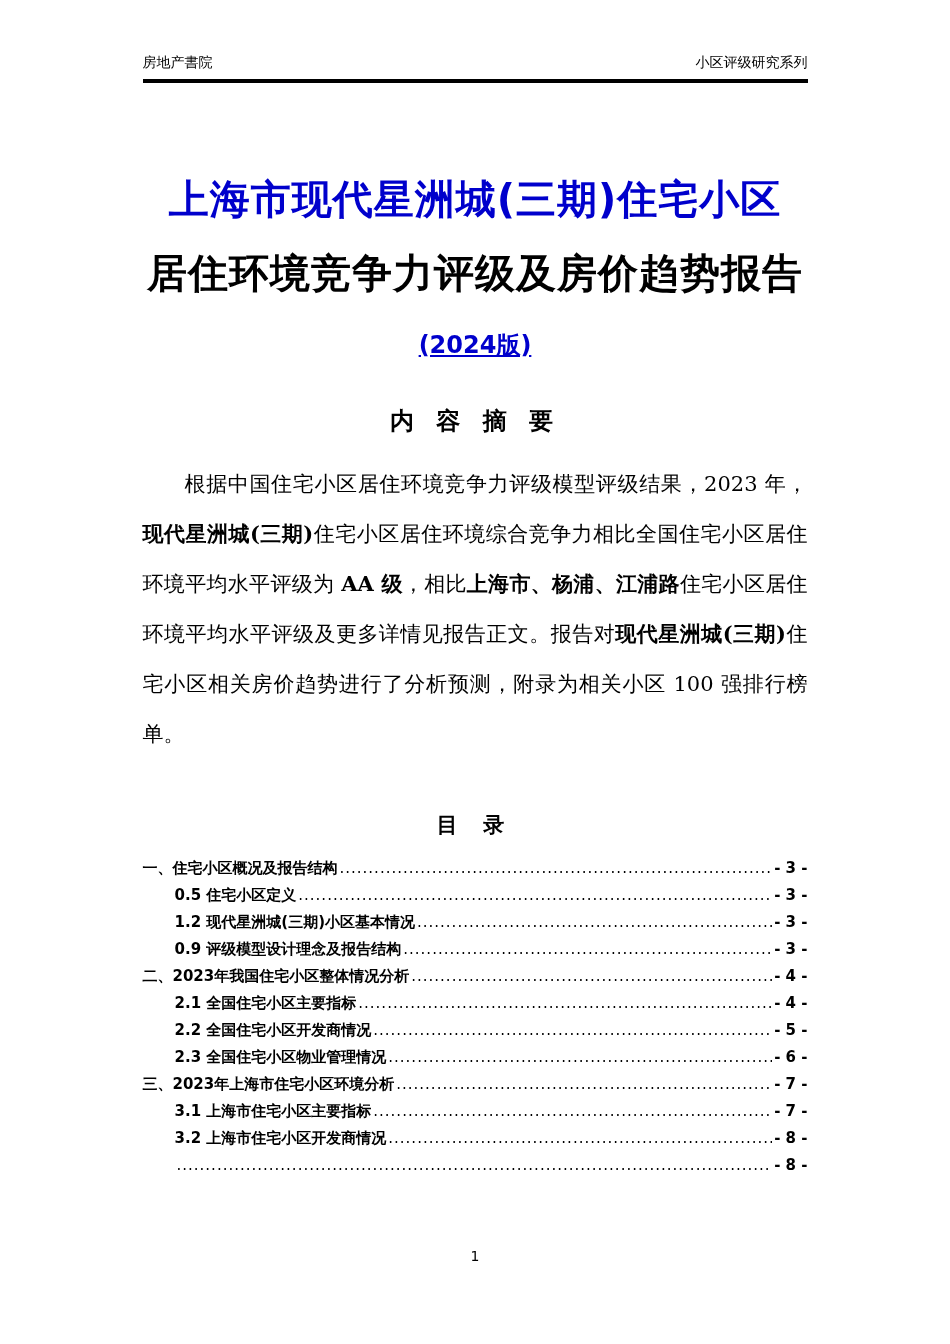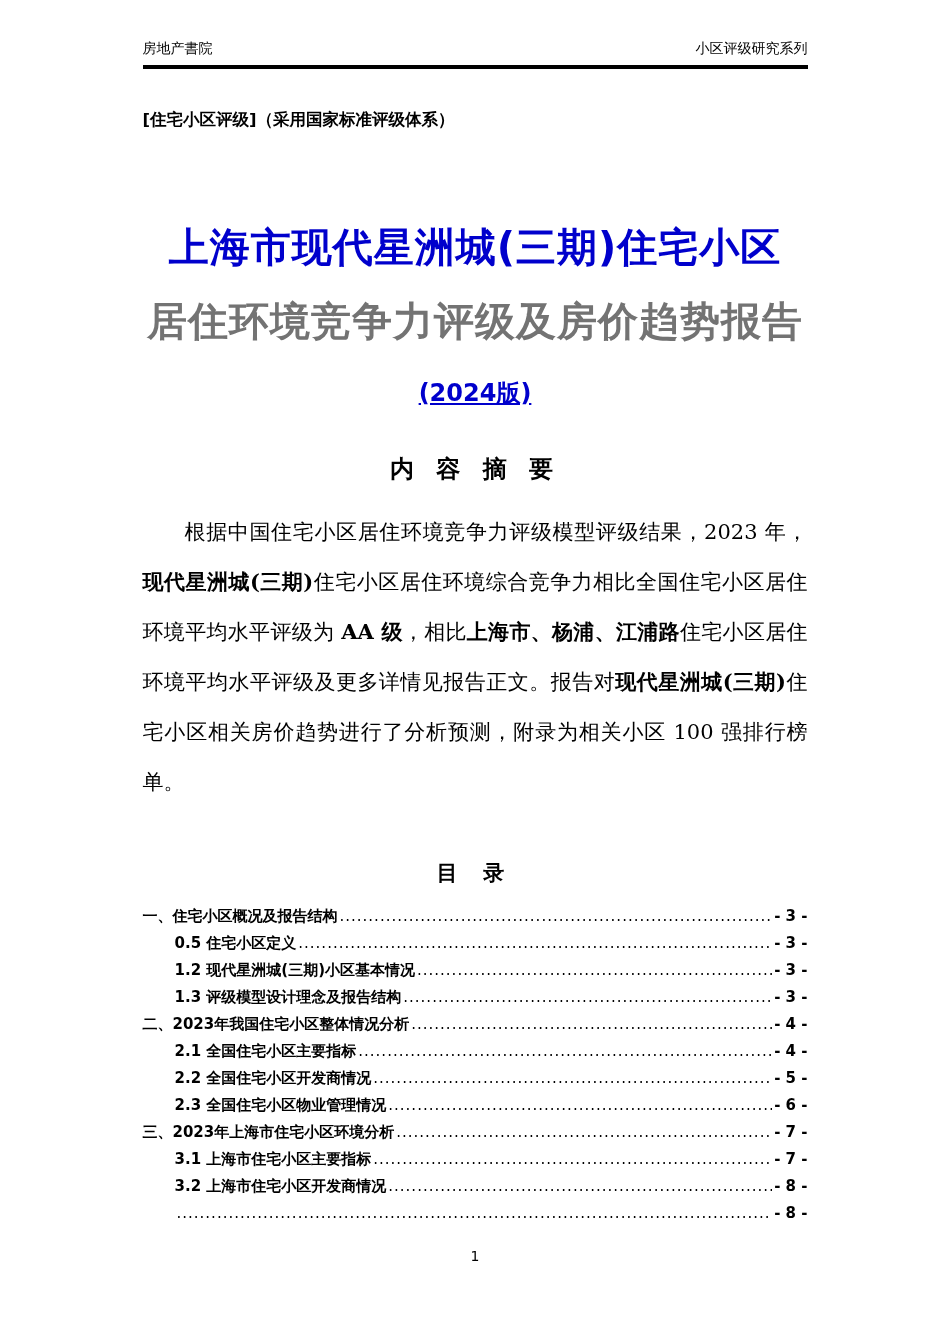--- a/index.html
+++ b/index.html
@@ -9,21 +9,21 @@
     height: 1344px;
     margin: 0 auto;
     font-family: "DejaVu Sans", "Liberation Sans", sans-serif;
     color: #000000;
     position: relative;
     overflow: hidden;
   }
   .page-inner {
     width: 665px;
     margin: 0 auto;
-    padding-top: 40px;
+    padding-top: 54px;
   }
   
   .doc-header {
     display: flex;
     justify-content: space-between;
     align-items: flex-end;
     font-size: 14px;
     padding-bottom: 7px;
     border-bottom: 4px solid #000000;
   }
@@ -109,25 +109,24 @@
 </head>
 <body>
 
 <div class="page-inner">
 
   <div class="doc-header">
     <span>房地产書院</span>
     <span>小区评级研究系列</span>
   </div>
 
-  <div class="tagline">[住宅小区评级]（采用国家标准评级体系）</div>
 
   <div class="title-block">
     <div class="title-line title-blue" style="color: rgb(0, 0, 204);">上海市现代星洲城(三期)住宅小区</div>
-    <div class="title-line title-blue" style="color: #737373;">居住环境竞争力评级及房价趋势报告</div>
+    <div class="title-line title-blue" style="color: #000000;">居住环境竞争力评级及房价趋势报告</div>
     <div class="title-edition title-blue" style="color: rgb(0, 0, 204); text-decoration: underline;">(2024版)</div>
   </div>
 
   <div class="abstract-heading">内 容 摘 要</div>
 
   <p class="abstract-paragraph" id="abstract-paragraph"><span>根据中国住宅小区居住环境竞争力评级模型评级结果，2023 年，</span><span class="b">现代星洲城(三期)</span><span>住宅小区居住环境综合竞争力相比全国住宅小区居住环境平均水平评级为 </span><span class="b">AA 级</span><span>，相比</span><span class="b">上海市、杨浦、江浦路</span><span>住宅小区居住环境平均水平评级及更多详情见报告正文。报告对</span><span class="b">现代星洲城(三期)</span><span>住宅小区相关房价趋势进行了分析预测，附录为相关小区 100 强排行榜单。</span></p>
 
   <div class="toc-heading">目 录</div>
 
   <div class="toc-list" id="toc-list">
@@ -140,21 +139,21 @@
         <span class="toc-label">0.5 住宅小区定义</span>
         <span class="toc-dots">............................................................................................................................................................................................................................</span>
         <span class="toc-page">- 3 -</span>
       </div>
       <div class="toc-row lvl2">
         <span class="toc-label">1.2 现代星洲城(三期)小区基本情况</span>
         <span class="toc-dots">............................................................................................................................................................................................................................</span>
         <span class="toc-page">- 3 -</span>
       </div>
       <div class="toc-row lvl2">
-        <span class="toc-label">1.3 评级模型设计理念及报告结构</span>
+        <span class="toc-label">0.9 评级模型设计理念及报告结构</span>
         <span class="toc-dots">............................................................................................................................................................................................................................</span>
         <span class="toc-page">- 3 -</span>
       </div>
       <div class="toc-row lvl1">
         <span class="toc-label">二、2023年我国住宅小区整体情况分析</span>
         <span class="toc-dots">............................................................................................................................................................................................................................</span>
         <span class="toc-page">- 4 -</span>
       </div>
       <div class="toc-row lvl2">
         <span class="toc-label">2.1 全国住宅小区主要指标</span>

